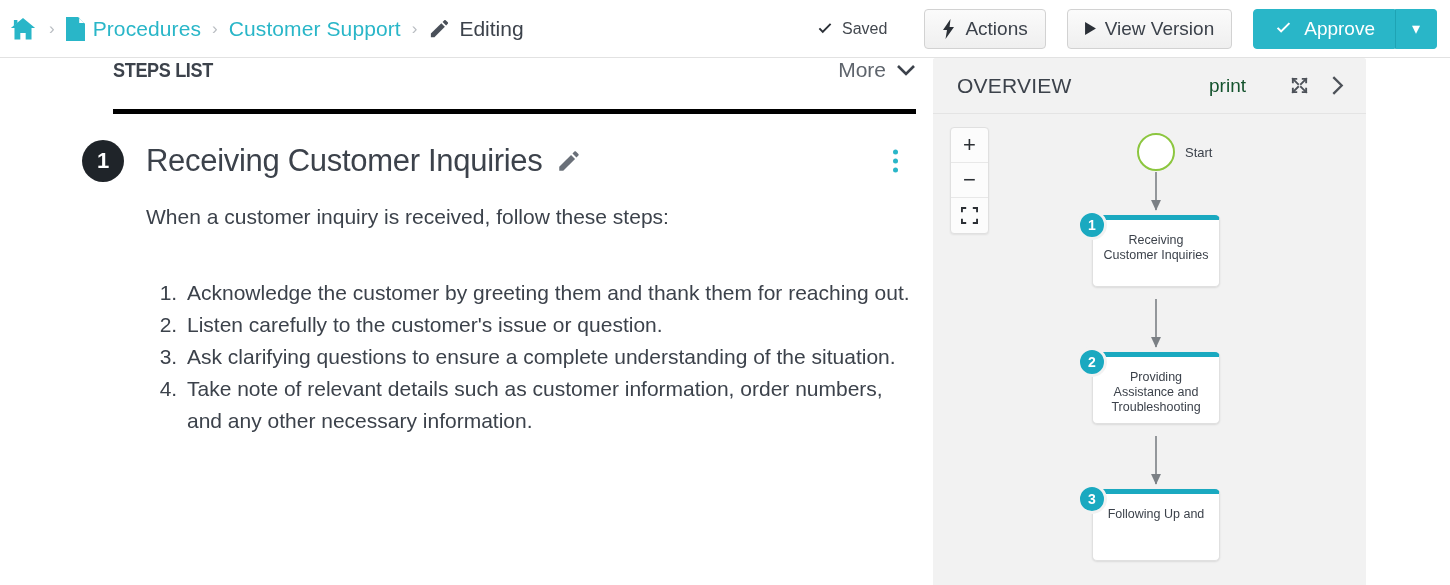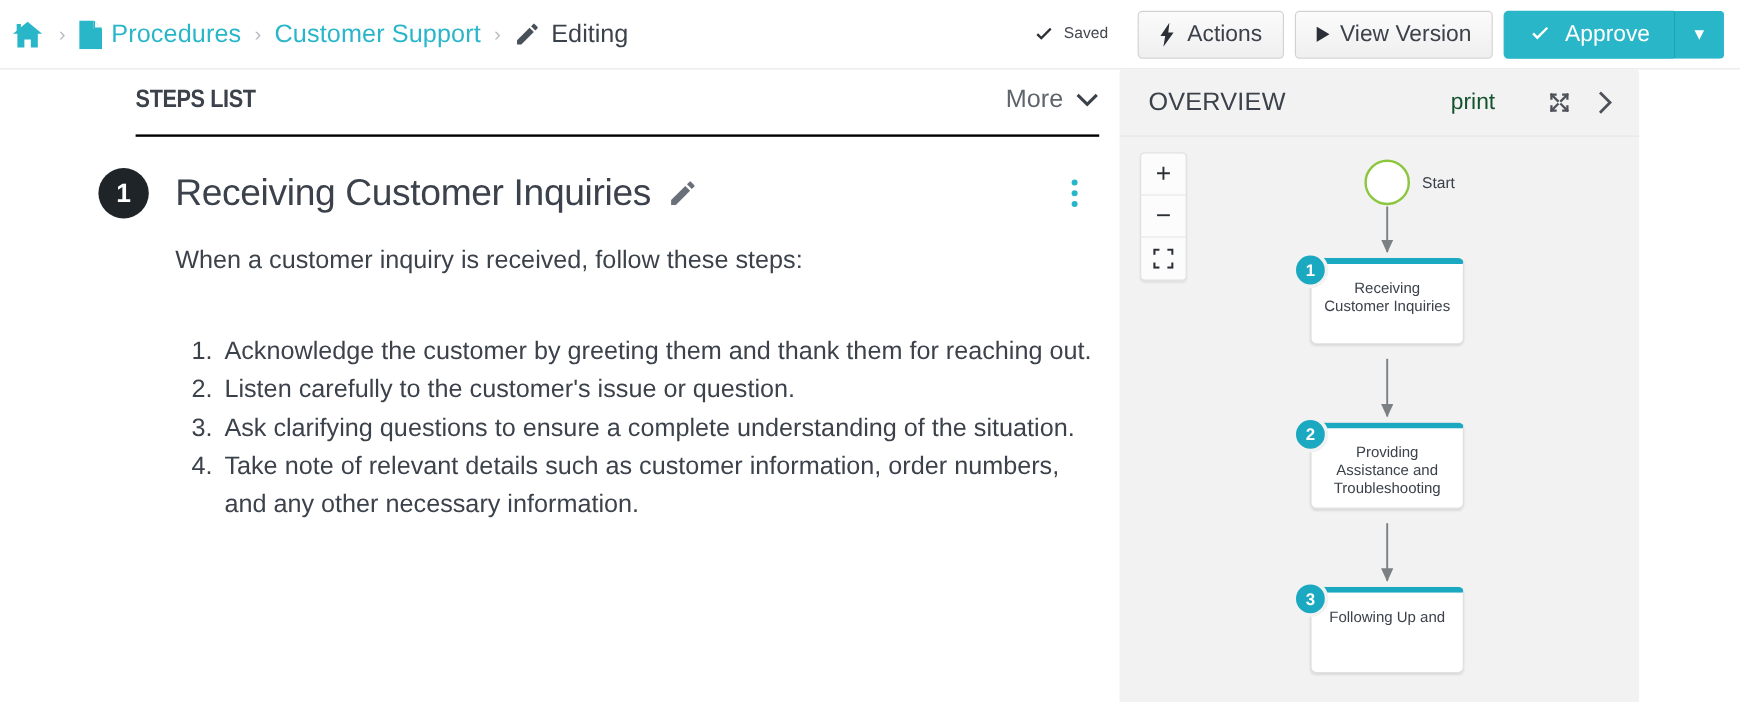--- a/index.html
+++ b/index.html
@@ -53,37 +53,37 @@
     right: 13px;
     top: 0;
     height: 100%;
     display: flex;
     align-items: center;
   }
   .saved {
     display: flex;
     align-items: flex-start;
     color: #43484f;
-    font-size: 13px;
+    font-size: 16px;
     margin-right: 16px;
   }
   .saved .ck { margin-right: 7px; display:block; }
 
   .btn {
     display: flex;
     align-items: center;
     justify-content: center;
     height: 40px;
     padding: 0 17px;
     font-size: 19px;
     border: 1px solid #d2d2d2;
     border-radius: 4px;
     background: linear-gradient(#fbfbfb, #efefef);
     color: #3c424b;
-    margin-left: 9px;
+    margin-left: 21px;
     white-space: nowrap;
     cursor: pointer;
   }
   .btn .gl { margin-right: 9px; display:block; }
   .btn-approve {
     background: #29b6c8;
     border: 1px solid #29b6c8;
     color: #fff;
     border-top-right-radius: 0;
     border-bottom-right-radius: 0;
@@ -112,25 +112,25 @@
 
   
   .steps-col {
     position: absolute;
     left: 113px;
     top: 0;
     width: 803px;
   }
   .steps-head {
     display: flex;
-    align-items: center;
+    align-items: flex-start;
     justify-content: space-between;
     height: 56px;
     padding-bottom: 4px;
-    border-bottom: 2px solid #000000;
+    border-bottom: 5px solid #000000;
     gap: 14px;
   }
   .steps-title {
     font-size: 21px;
     font-weight: bold;
     letter-spacing: -0.4px;
     color: #3c424b;
     transform: scaleX(0.86);
     transform-origin: left bottom;
   }

